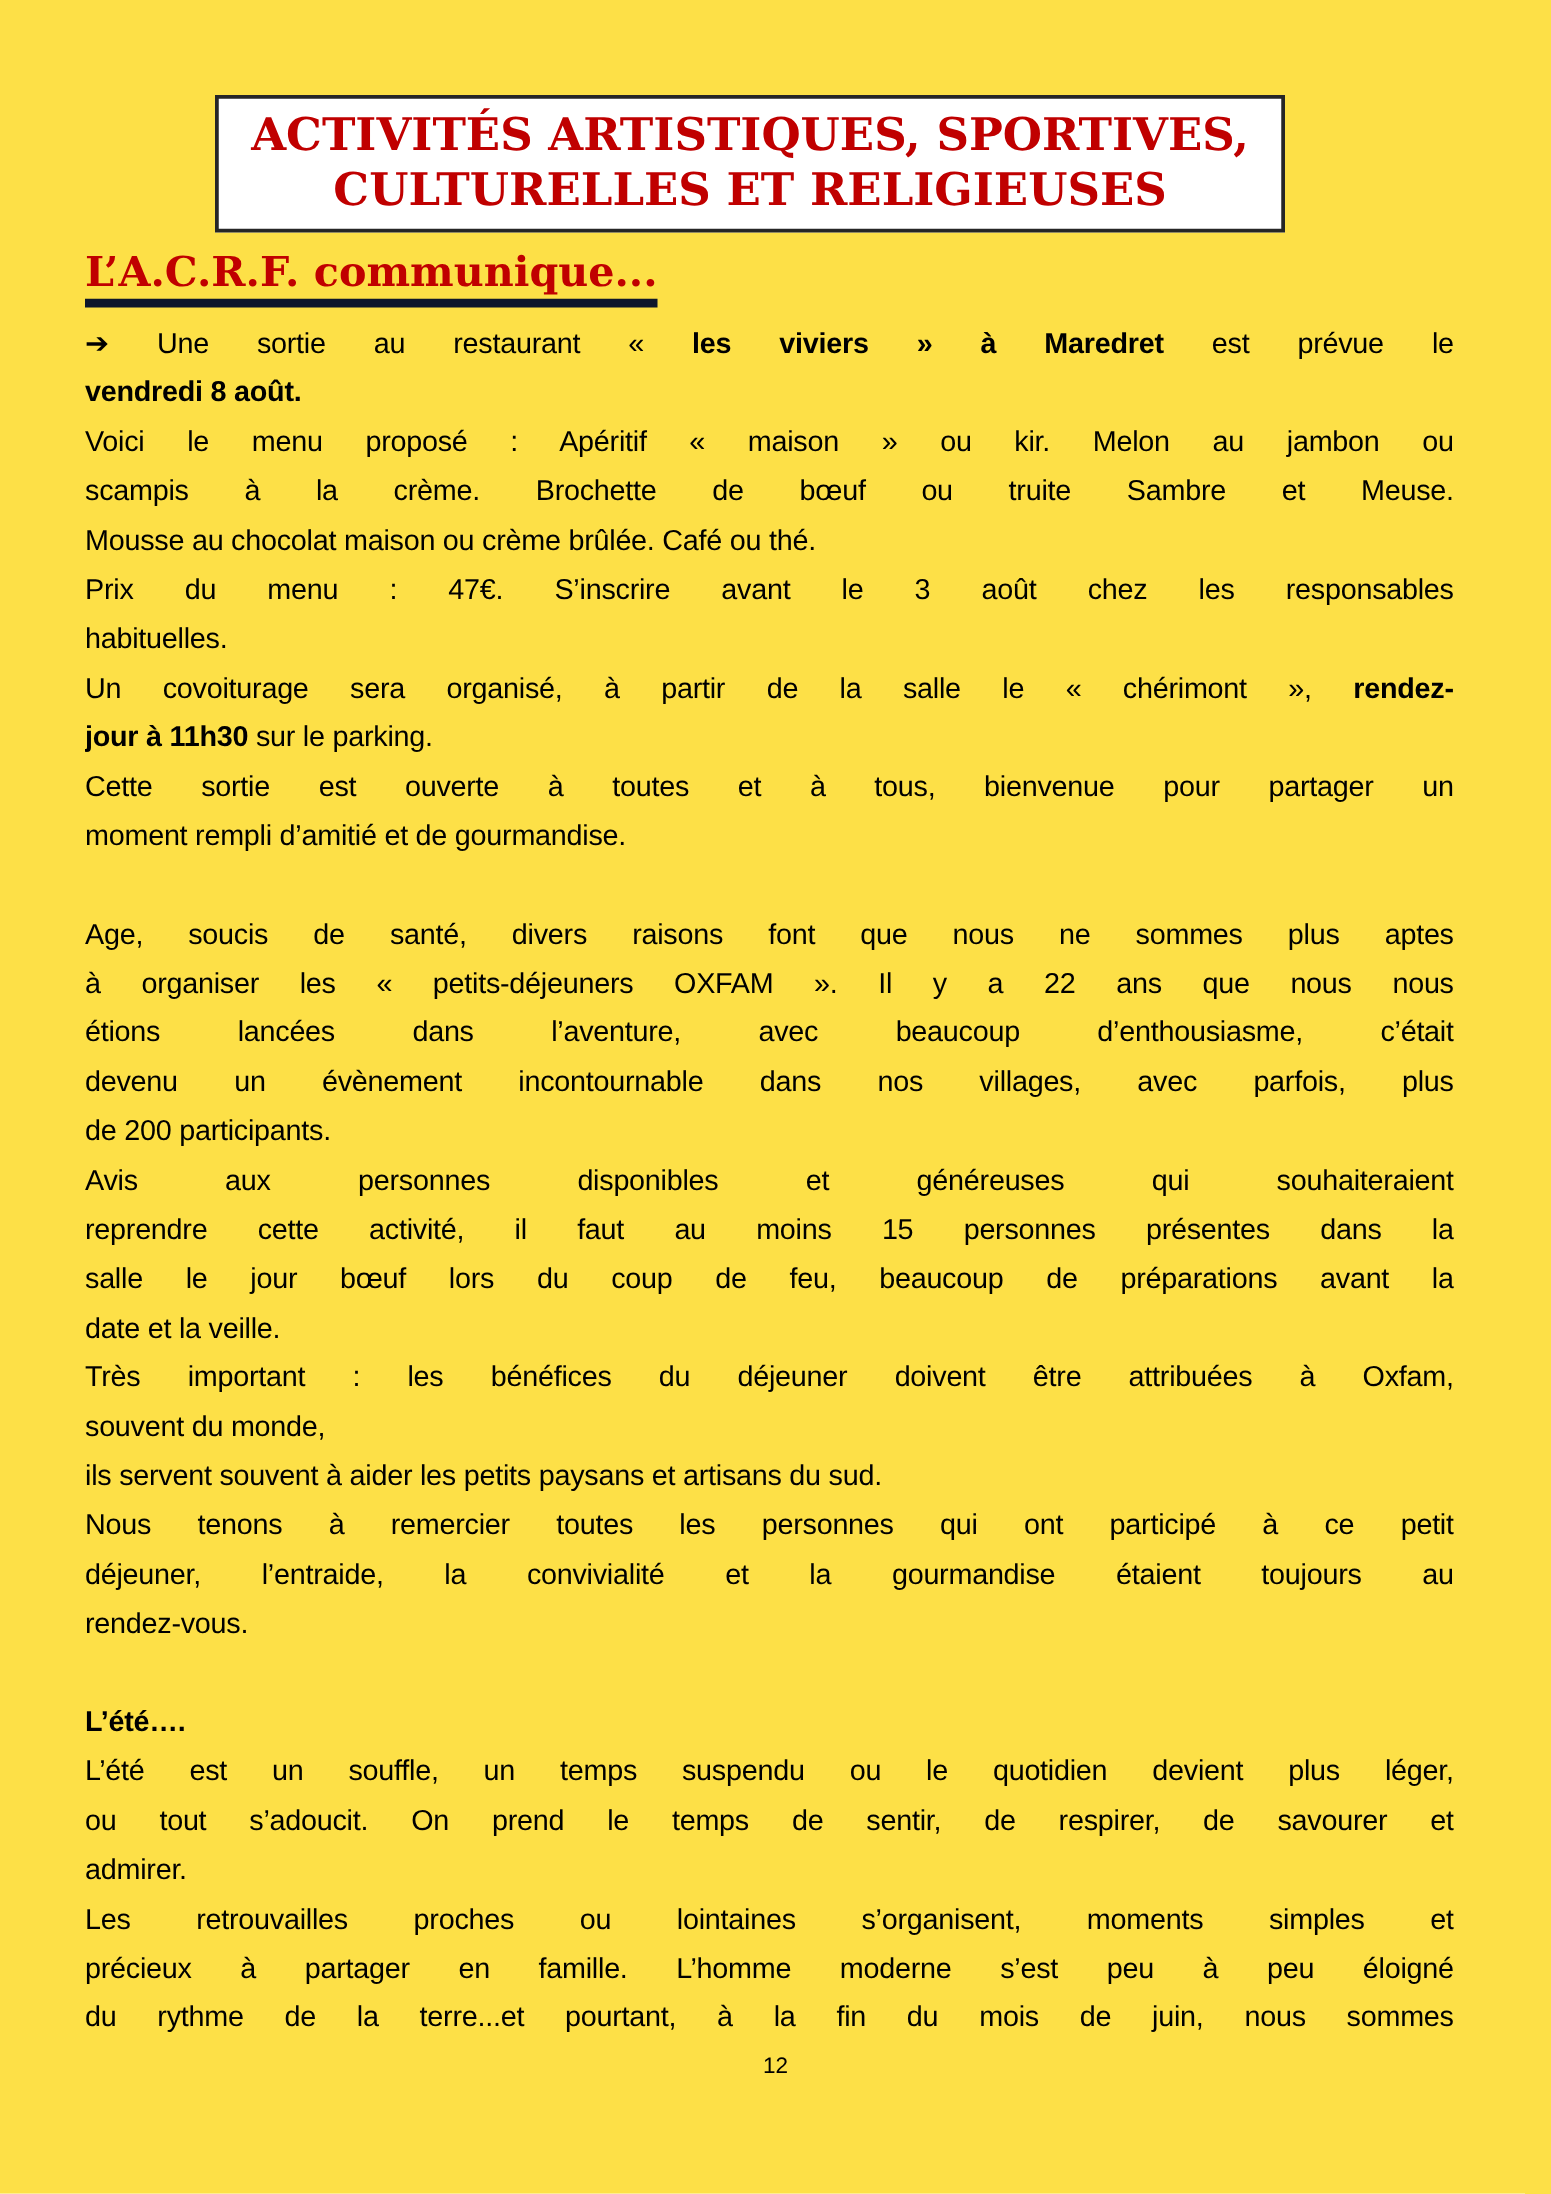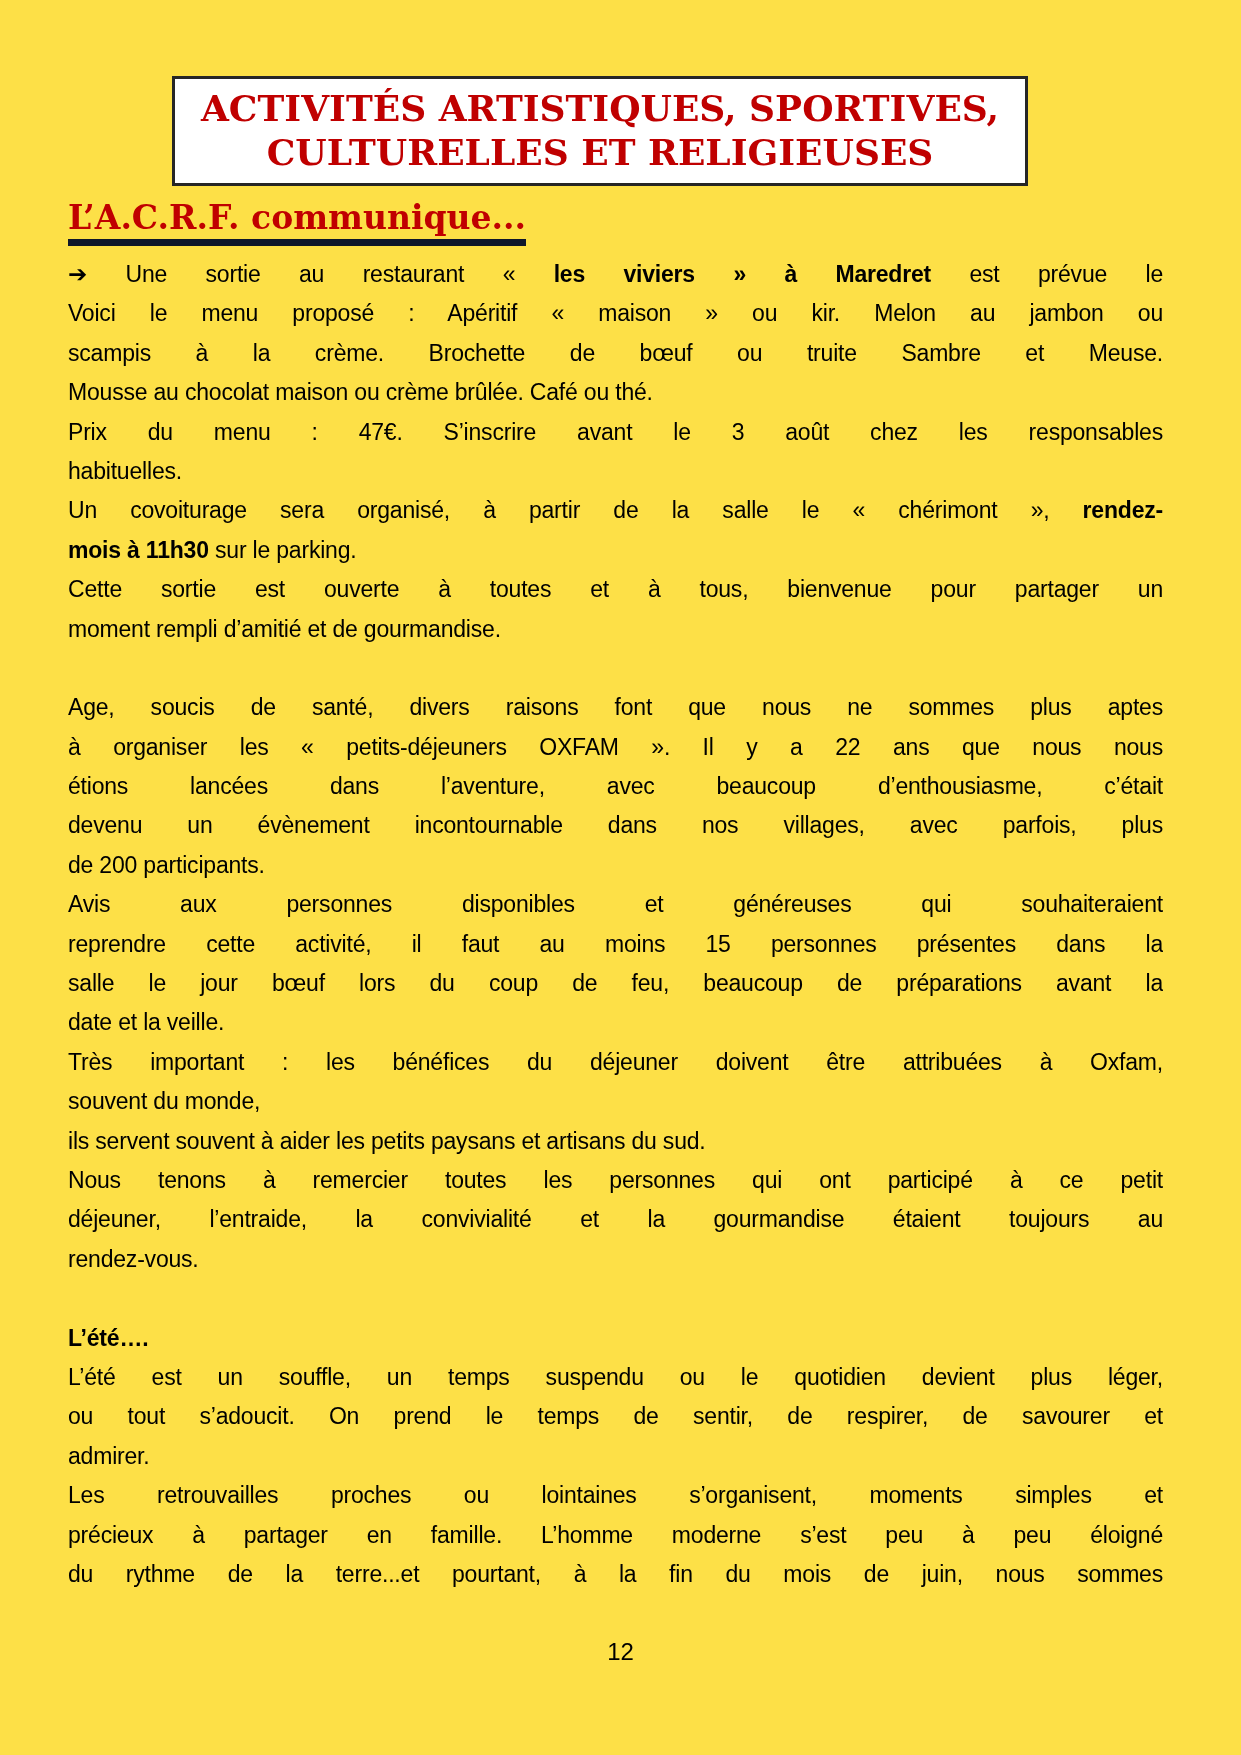--- a/index.html
+++ b/index.html
@@ -53,46 +53,47 @@
     overflow:hidden;
     white-space:normal;
   }
   .line.j { text-align:justify; text-align-last:justify; }
   .line.l { text-align:left; }
   .line.spacer { }
   .b { font-weight:bold; }
   .page-number {
     position:absolute; left:0; top:1637px; width:100%;
     text-align:center;
-    font-size:24px;
+    font-size:18px;
     line-height:30px;
     color:#000000;
   }
 </style>
 </head>
 <body>
 
 <div class="page">
 
   <div class="title-box">
     <div class="title-line">ACTIVITÉS ARTISTIQUES, SPORTIVES,</div>
     <div class="title-line">CULTURELLES ET RELIGIEUSES</div>
   </div>
 
   <div class="content">
     <h2 class="acrf-heading"><span class="u">L’A.C.R.F. communique...</span></h2>
     <div class="lines">
         <div class="line j"><span>➔  </span><span>Une sortie au restaurant « </span><span class="b">les viviers » à Maredret</span><span> est prévue le</span></div>
+        <div class="line l"><span class="b">vendredi 8 août.</span></div>
         <div class="line j"><span>Voici le menu proposé : Apéritif « maison » ou kir. Melon au jambon ou</span></div>
         <div class="line j"><span>scampis à la crème. Brochette de bœuf ou  truite Sambre et Meuse.</span></div>
         <div class="line l"><span>Mousse au chocolat maison ou crème brûlée. Café ou thé.</span></div>
         <div class="line j"><span>Prix du menu : 47€. S’inscrire avant le 3 août chez les responsables</span></div>
         <div class="line l"><span>habituelles.</span></div>
         <div class="line j"><span>Un covoiturage sera organisé, à partir de la salle le « chérimont », </span><span class="b">rendez-</span></div>
-        <div class="line l"><span class="b">mois à 11h30</span><span> sur le parking.</span></div>
+        <div class="line l"><span class="b">jour à 11h30</span><span> sur le parking.</span></div>
         <div class="line j"><span>Cette sortie est ouverte à toutes et à tous, bienvenue pour partager un</span></div>
         <div class="line l"><span>moment rempli d’amitié et de gourmandise.</span></div>
         <div class="line spacer"></div>
         <div class="line j"><span>Age, soucis de santé, divers raisons font que nous ne sommes plus aptes</span></div>
         <div class="line j"><span>à organiser les « petits-déjeuners OXFAM ». Il y a 22 ans que nous nous</span></div>
         <div class="line j"><span>étions lancées dans l’aventure, avec beaucoup d’enthousiasme, c’était</span></div>
         <div class="line j"><span>devenu un évènement incontournable dans nos villages, avec parfois, plus</span></div>
         <div class="line l"><span>de 200 participants.</span></div>
         <div class="line j"><span>Avis aux personnes disponibles et généreuses qui souhaiteraient</span></div>
         <div class="line j"><span>reprendre cette activité, il faut au moins 15 personnes présentes dans la</span></div>

